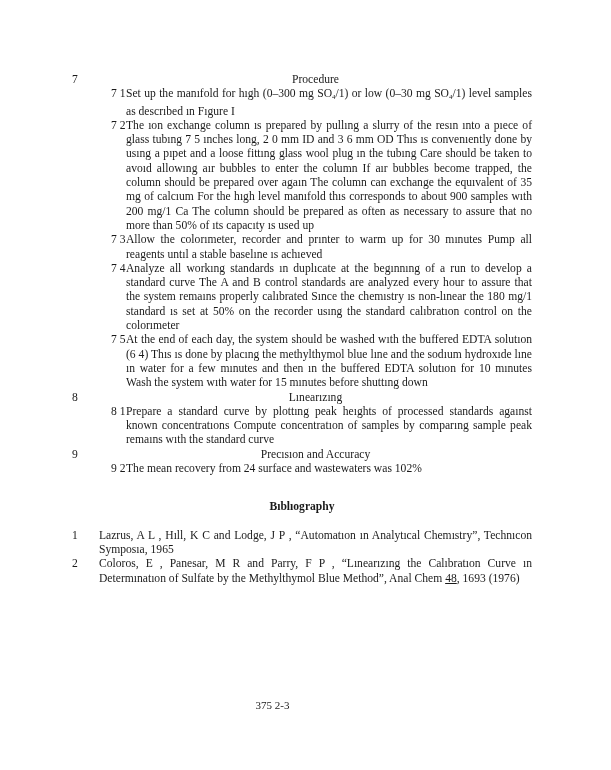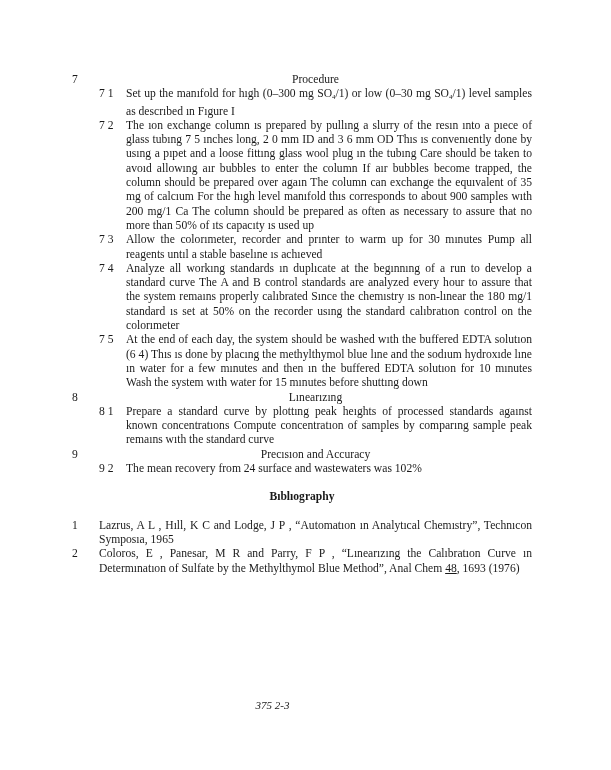--- a/index.html
+++ b/index.html
@@ -5,28 +5,28 @@
   html, body { margin:0; padding:0; background:#ffffff; }
   body { width:611px; height:770px; position:relative; overflow:hidden;
          font-family:"Liberation Serif", "DejaVu Serif", serif; color:#1a1a1a;
          font-size:11.6px; line-height:14.3px; }
   .page { position:absolute; left:0; top:0; width:611px; height:770px; }
   .content { position:absolute; left:72px; top:73px; width:460px; }
   .sec { position:relative; padding-left:27px; }
   .sec-num { position:absolute; left:0; top:0; }
   .sec-title { display:block;text-align:center; }
   .item { position:relative; padding-left:27px; text-align:justify; }
-  .item-num { position:absolute; left:0; top:0; }
+  .item-num { position:absolute; left:12px; top:0; }
   .item-text { display:block; }
   .sub { font-size:7px; vertical-align:-2px; }
-  .biblio-title { text-align:center; font-weight:bold; margin-top:14px; margin-bottom:14px; padding-left:0; }
+  .biblio-title { text-align:center; font-weight:bold; margin-top:24px; margin-bottom:14px; padding-left:0; }
   .ref { position:relative; padding-left:27px; }
   .ref-num { position:absolute; left:0; top:0; }
   .underline { text-decoration:underline; }
-  .footer { position:absolute; left:0; width:545px; top:698px; text-align:center; font-size:11px;font-style:italic; }
+  .footer { position:absolute; left:0; width:545px; top:698px; text-align:center; font-size:11px; }
 </style>
 </head>
 <body>
 
 <div class="page">
   <div class="content">
 
     <div class="sec">
       <span class="sec-num">7</span>
       <span class="sec-title">Procedure</span>

